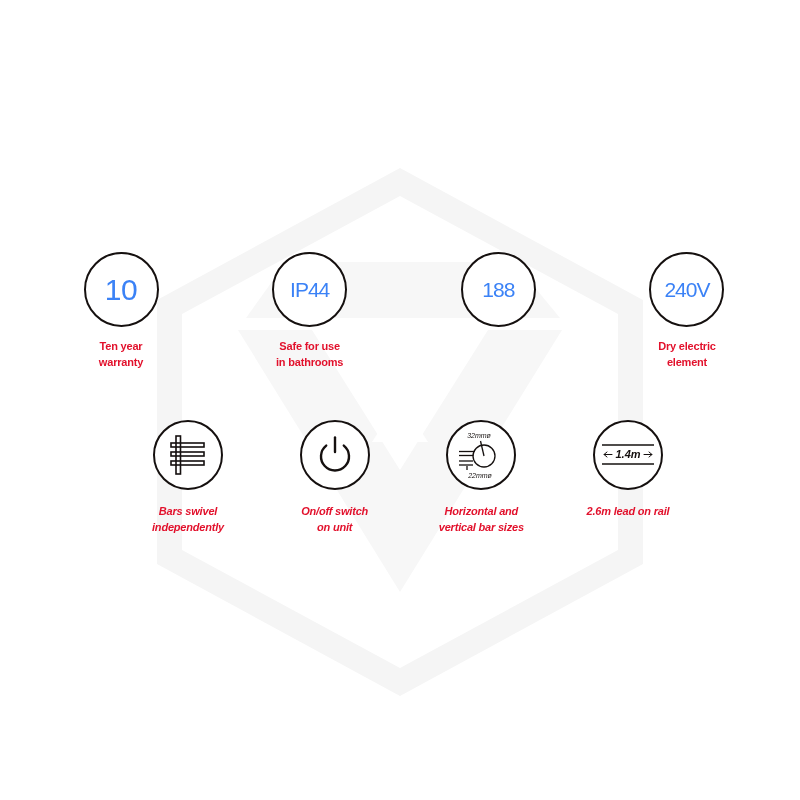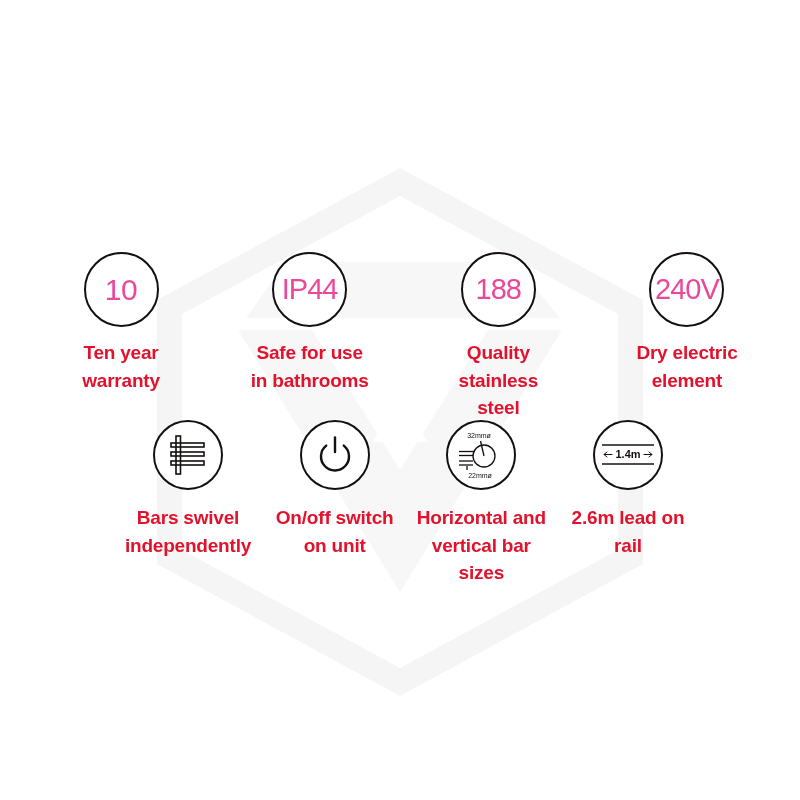--- a/index.html
+++ b/index.html
@@ -54,20 +54,21 @@
   }
 
   .feature {
     display: flex;
     flex-direction: column;
     align-items: center;
     width: 146px;
   }
   #row-2 .feature {
     width: 140px;
+    font-style: italic;
   }
 
   .badge {
     border: 2.6px solid #15100f;
     border-radius: 50%;
     width: 75px;
     height: 75px;
     box-sizing: border-box;
     display: flex;
     align-items: center;
@@ -78,38 +79,38 @@
   #row-2 .badge {
     width: 70px;
     height: 70px;
     border-width: 2.4px;
   }
 
   .badge-text {
     font-family: "Liberation Sans", sans-serif;
     font-size: 30px;
     font-weight: 400;
-    color: #ec4899;
+    color: #3b82f6;
     letter-spacing: -0.5px;
     line-height: 1;
   }
   .badge-text.small {
-    font-size: 29px;
+    font-size: 21px;
     letter-spacing: -1px;
   }
 
   .badge svg {
     display: block;
   }
 
   .caption {
     margin-top: 12px;
     color: #e2112c;
     font-family: "Liberation Sans", sans-serif;
-    font-size: 19px;
+    font-size: 11px;
     font-weight: bold;
     line-height: 1.45;
     text-align: center;
     letter-spacing: -0.2px;
     white-space: pre-line;
   }
   #row-2 .caption {
     margin-top: 14px;
   }
 </style>
@@ -150,22 +151,20 @@
         <span class="badge-text small">IP44</span>
       </div>
       <div class="caption">Safe for use
 in bathrooms</div>
     </div>
 
     <div class="feature">
       <div class="badge">
         <span class="badge-text small">188</span>
       </div>
-      <div class="caption">Quality stainless
-steel</div>
     </div>
 
     <div class="feature">
       <div class="badge">
         <span class="badge-text small">240V</span>
       </div>
       <div class="caption">Dry electric
 element</div>
     </div>
 

